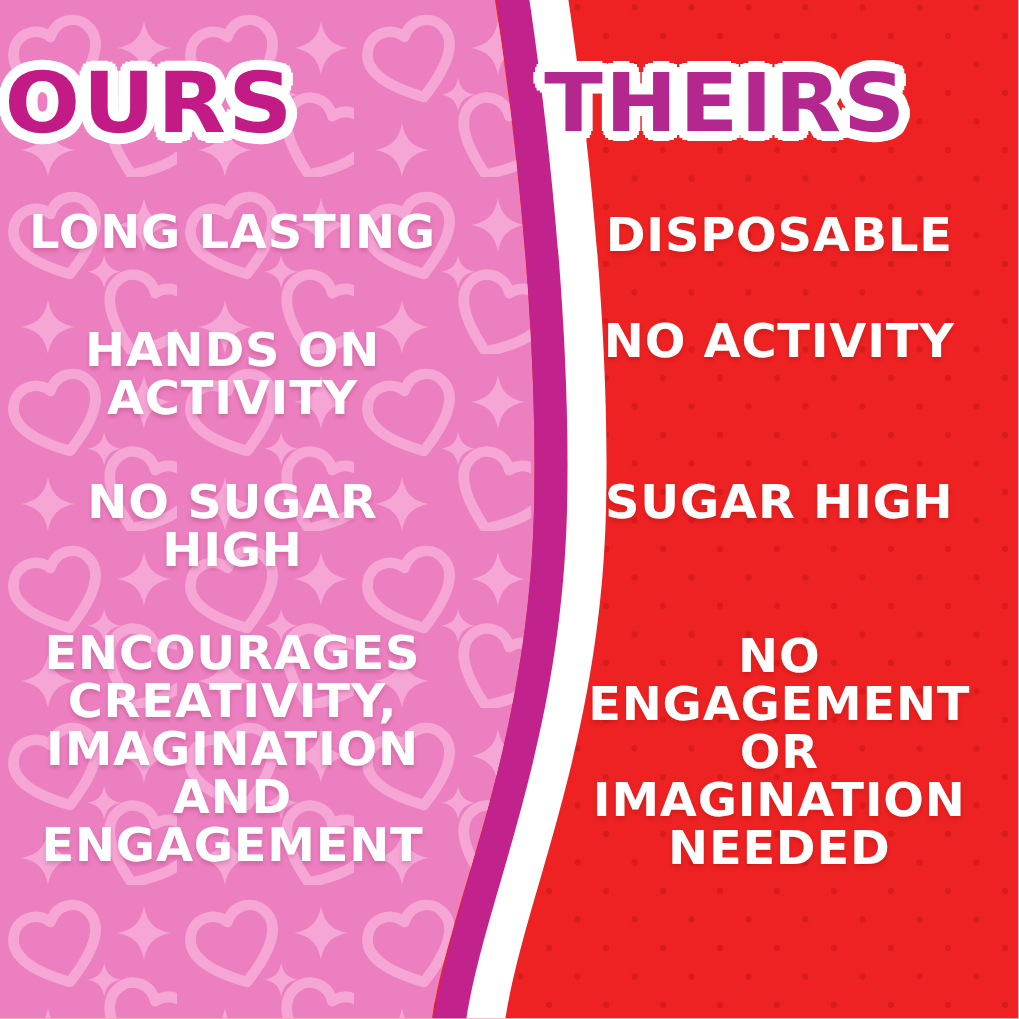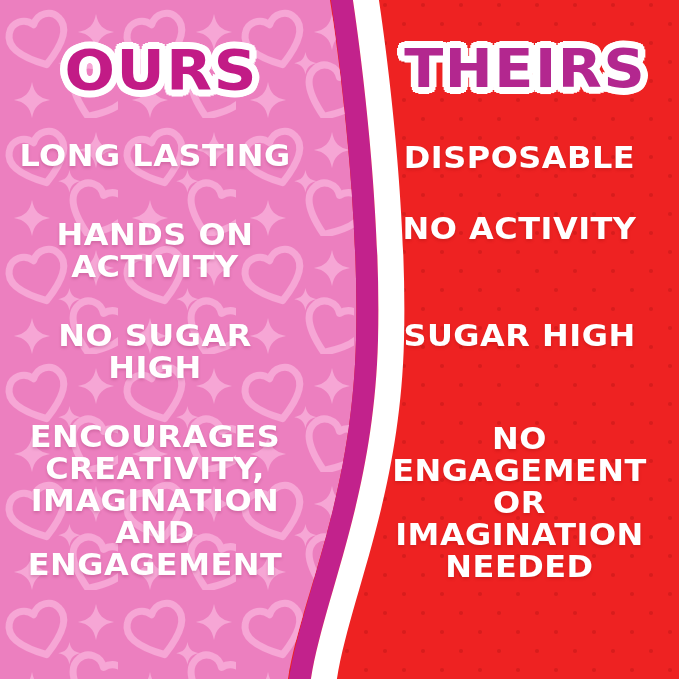--- a/index.html
+++ b/index.html
@@ -52,21 +52,20 @@
     pointer-events: none;
   }
 
   
   .column {
     position: absolute;
     top: 0;
     height: 679px;
     display: flex;
     flex-direction: column;
-    align-items: center;
     box-sizing: border-box;
     padding-left: 12px;
   }
   #col-ours {
     left: 0;
     width: 310px;
     padding-top: 42px;
   }
   #col-theirs {
     left: 360px;

